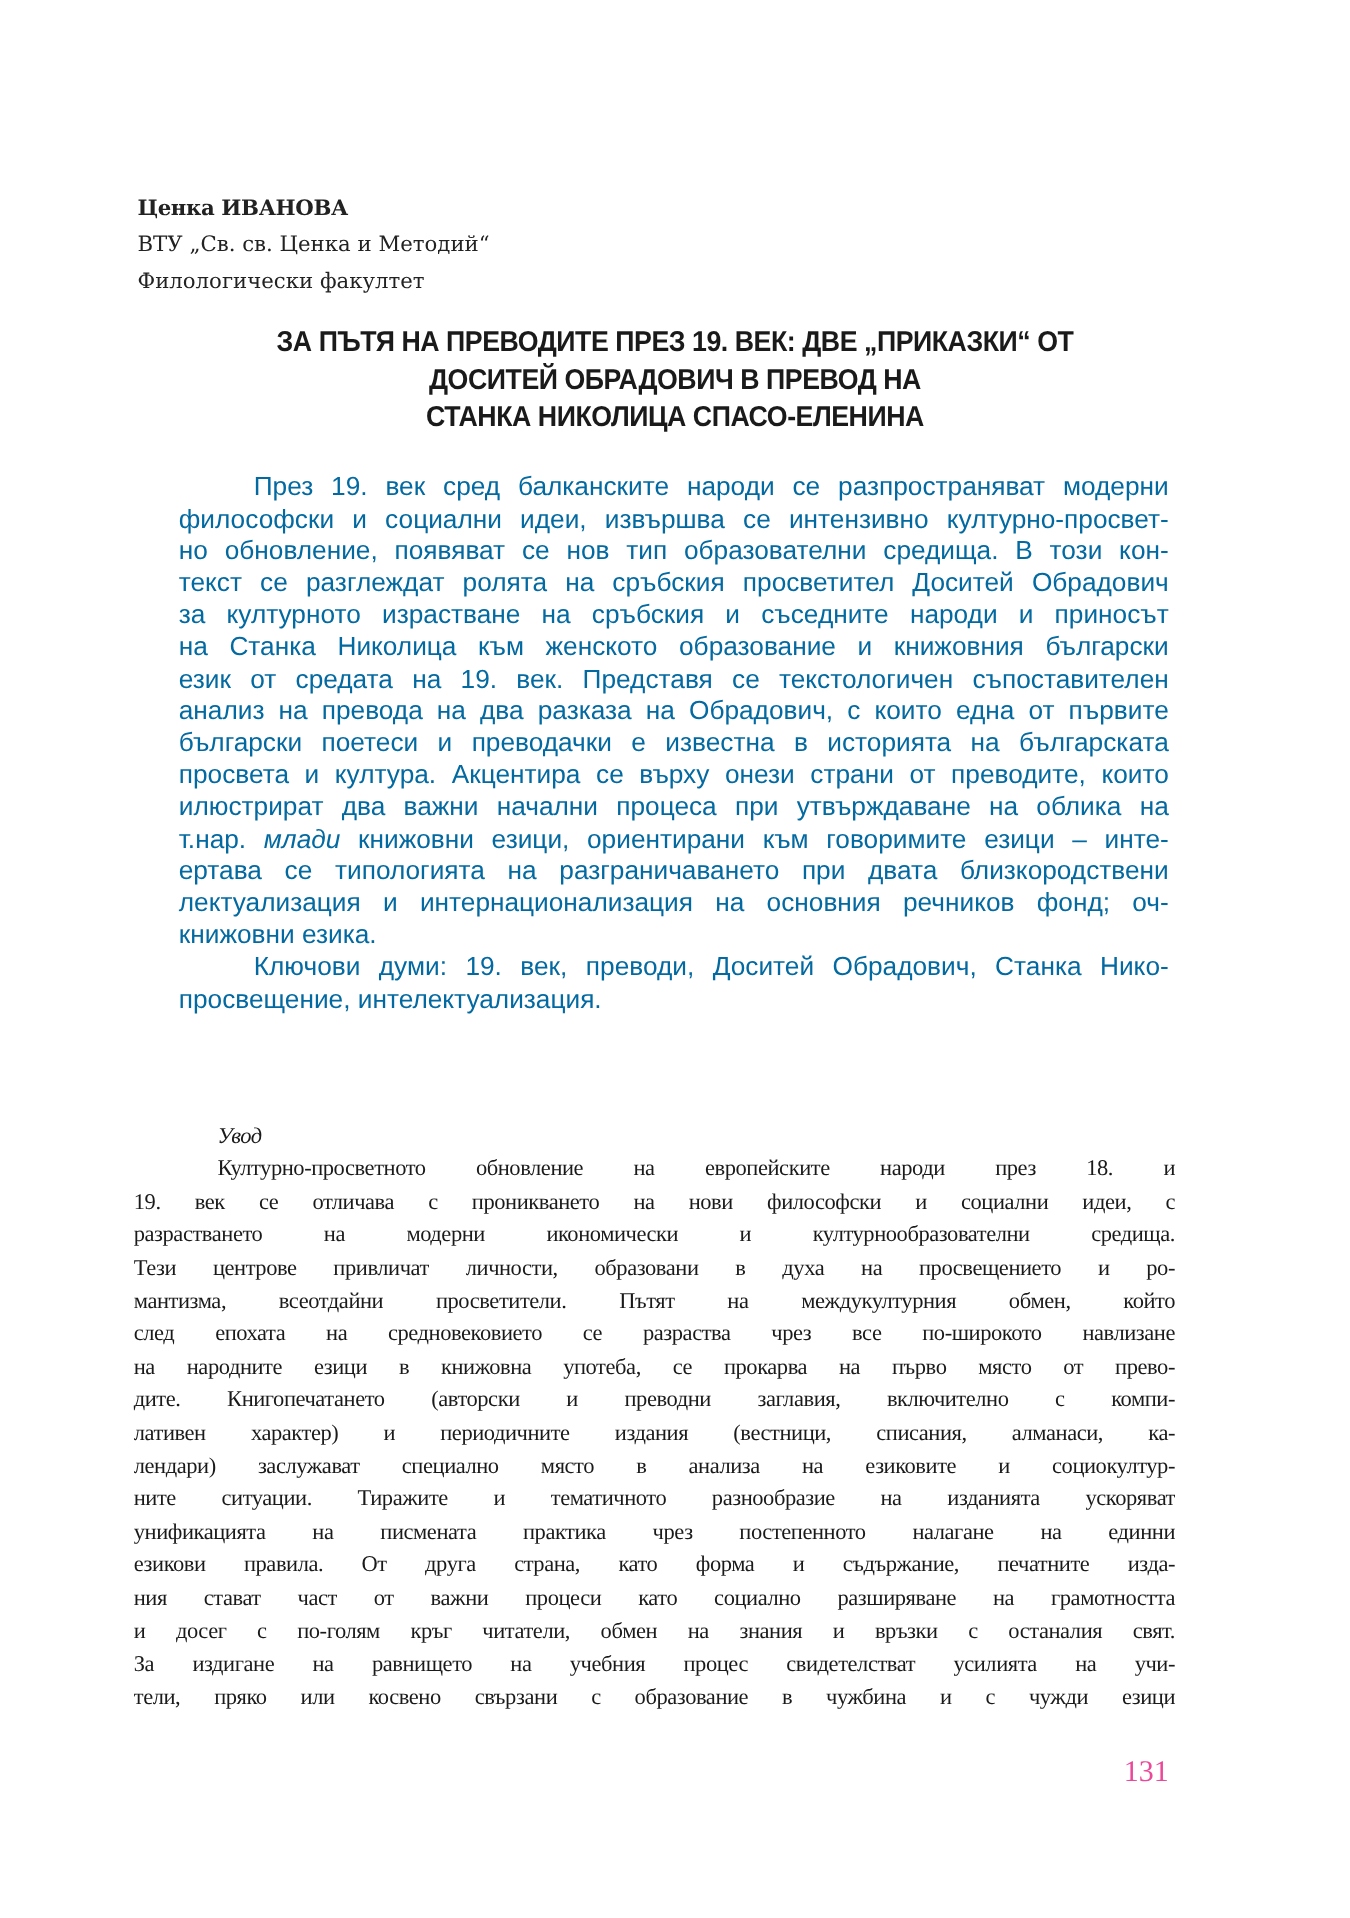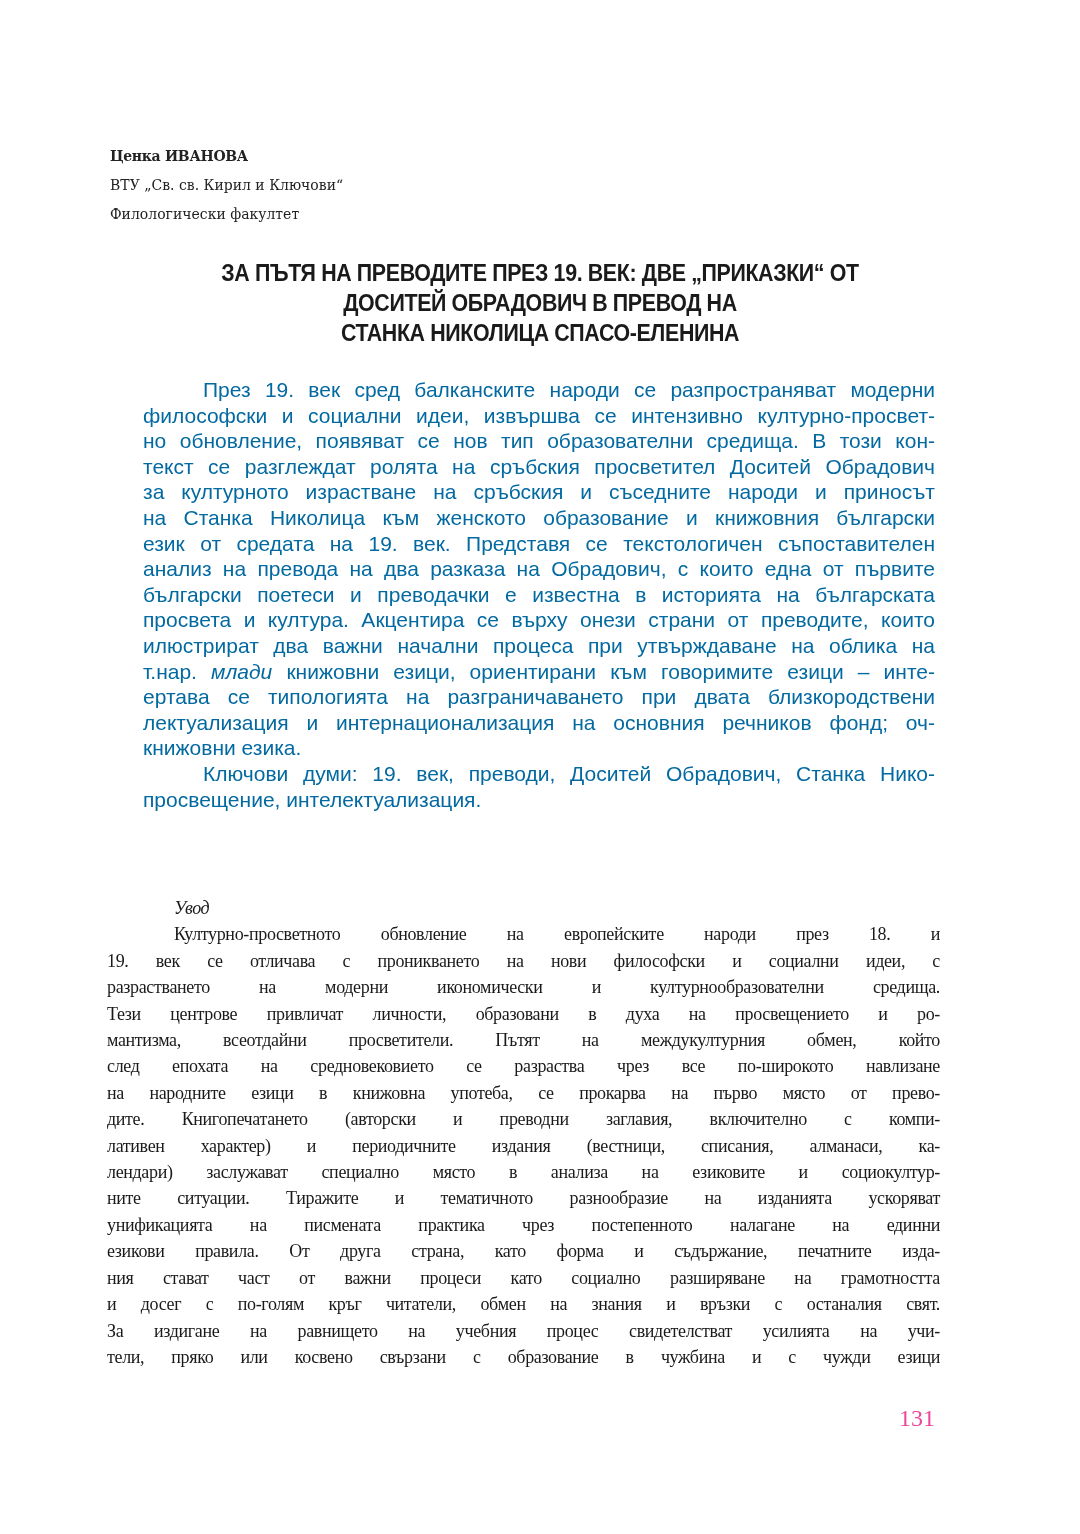--- a/index.html
+++ b/index.html
@@ -17,23 +17,23 @@
     .page {
       position: absolute;
       left: 0;
       top: 0;
       width: 1080px;
       height: 1534px;
     }
     .author-block {
       position: absolute;
       left: 110px;
-      top: 142px;
+      top: 153px;
       font-family: "DejaVu Serif", serif;
-      font-size: 14px;
+      font-size: 17px;
       line-height: 29px;
       color: #222;
     }
     .author-name {
       font-weight: bold;
       letter-spacing: -0.3px;
     }
     .title-block {
       position: absolute;
       left: 140px;
@@ -99,21 +99,21 @@
     .line { display: block; text-align-last: justify; }
     .line.last { text-align-last: left; }
   </style>
 </head>
 <body>
 
 <div class="page">
 
   <div class="author-block">
     <div class="author-name">Ценка ИВАНОВА</div>
-    <div>ВТУ „Св. св. Кирил и Ключови“</div>
+    <div>ВТУ „Св. св. Ценка и Методий“</div>
     <div>Филологически факултет</div>
   </div>
 
   <div class="title-block">
     <div>ЗА ПЪТЯ НА ПРЕВОДИТЕ ПРЕЗ 19. ВЕК: ДВЕ „ПРИКАЗКИ“ ОТ</div>
     <div>ДОСИТЕЙ ОБРАДОВИЧ В ПРЕВОД НА</div>
     <div>СТАНКА НИКОЛИЦА СПАСО-ЕЛЕНИНА</div>
   </div>
 
   <div class="abstract-block">

